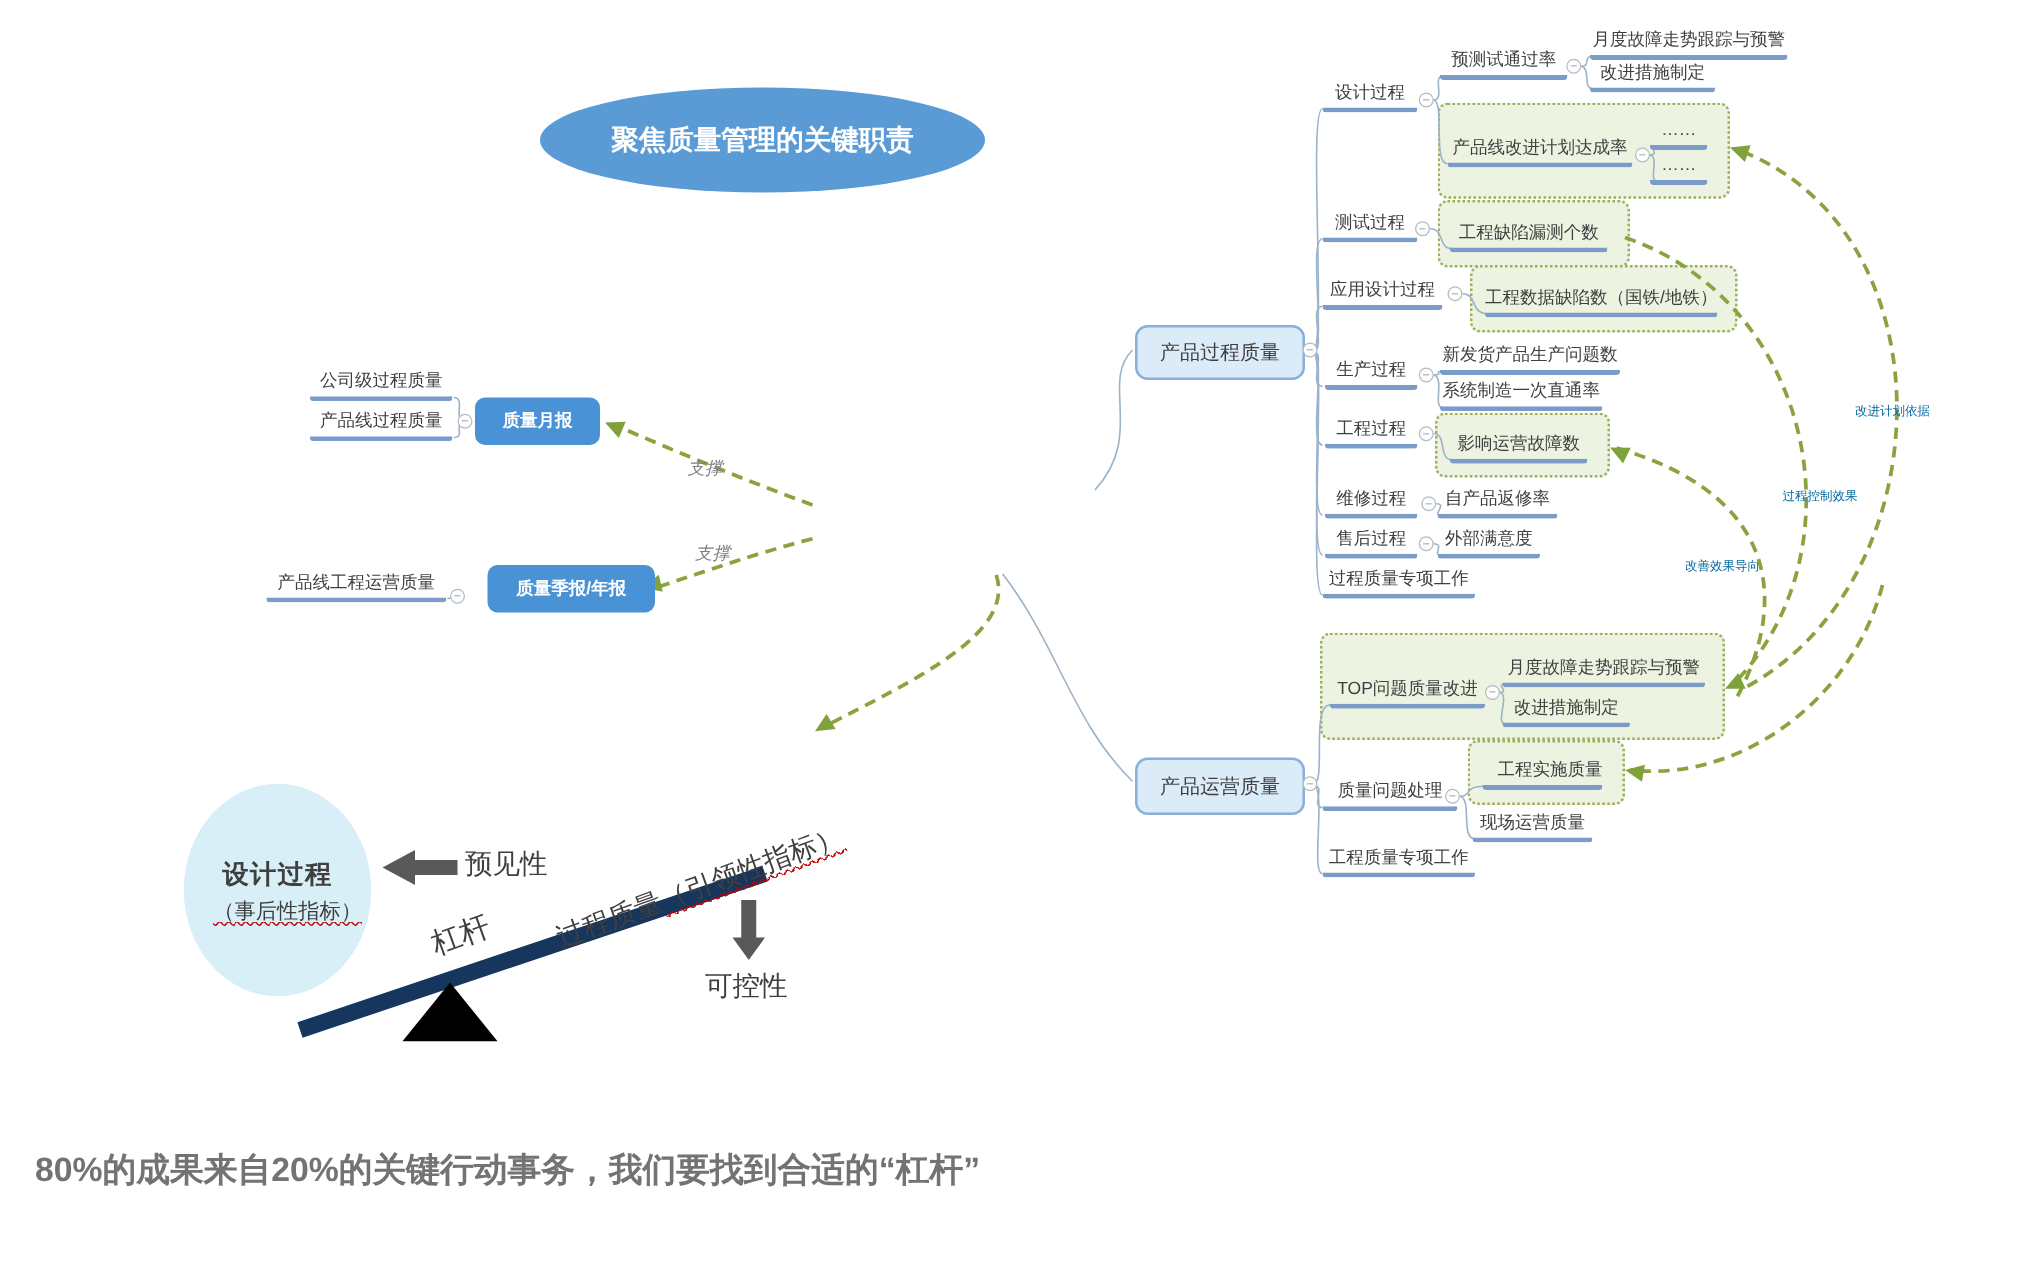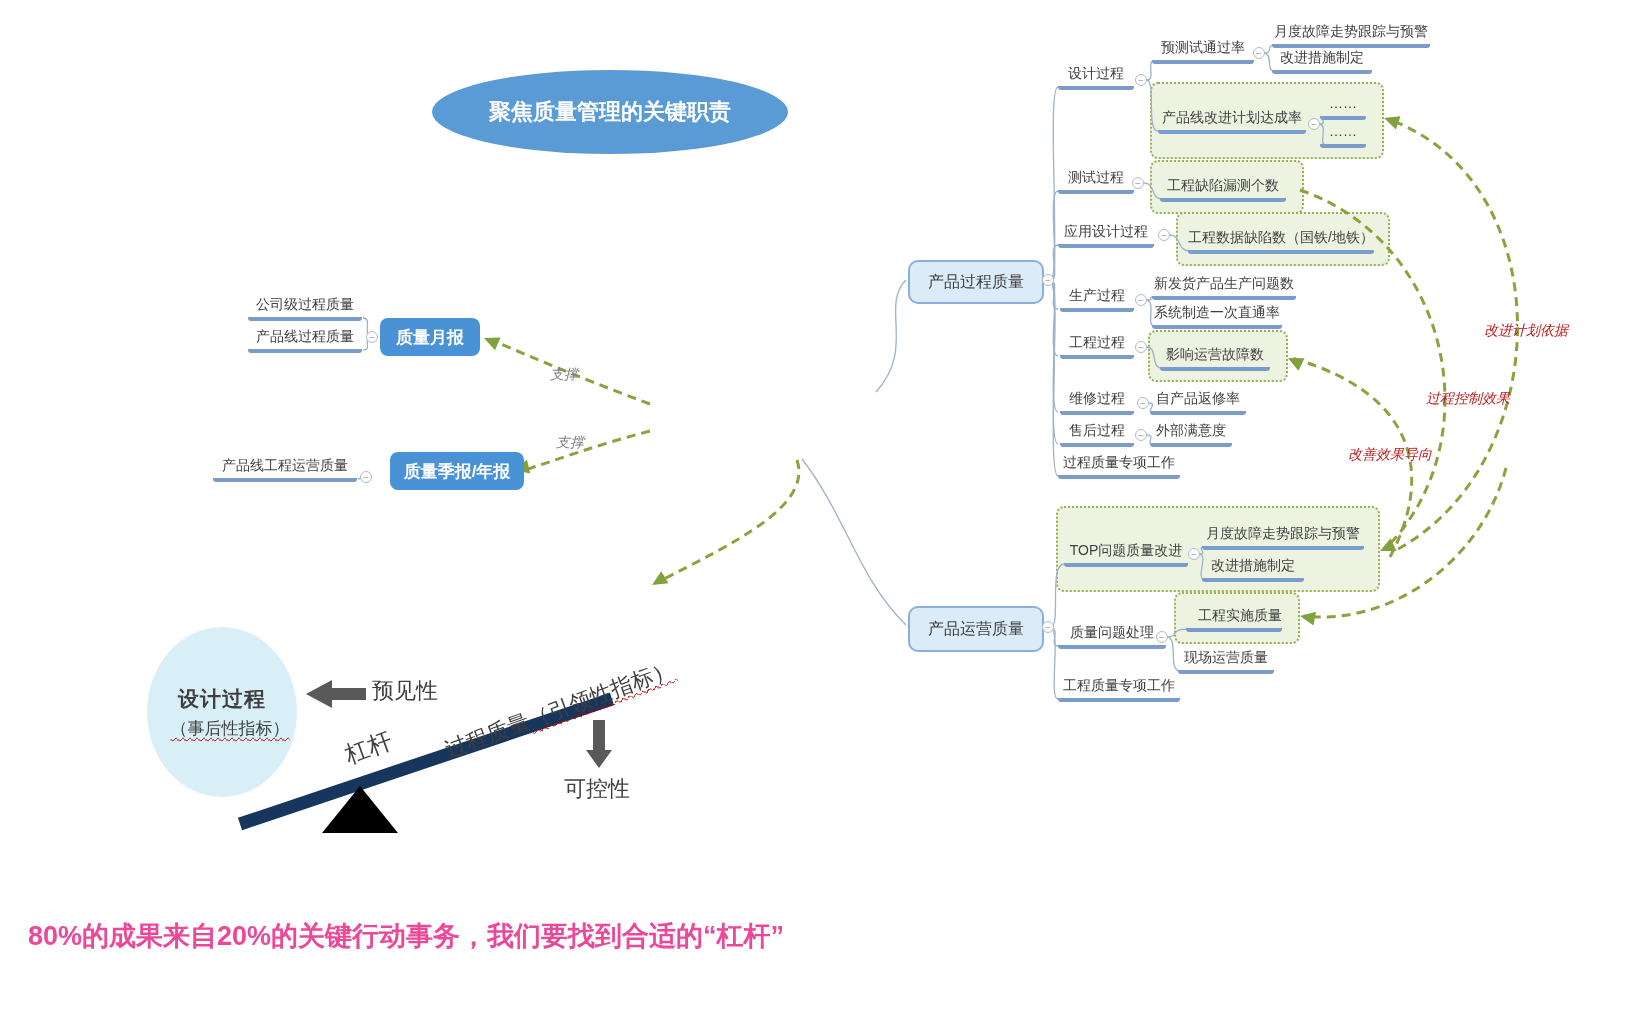--- a/index.html
+++ b/index.html
@@ -8,34 +8,34 @@
   .abs{position:absolute;}
   
   .ln{position:absolute;z-index:3;text-align:center;font-size:14px;line-height:18px;
       padding-bottom:4px;border-bottom:4px solid #7b9cc9;border-radius:0 0 3px 3px;
       white-space:nowrap;color:#3f3f3f;}
   
   .boxnode{position:absolute;z-index:3;display:flex;align-items:center;justify-content:center;
       background:#dcebf8;border:2px solid #8ab0da;border-radius:10px;font-size:16px;color:#3f3f3f;}
   
   .bluenode{position:absolute;z-index:3;display:flex;align-items:center;justify-content:center;
-      background:#4a92d6;border-radius:8px;color:#fff;font-weight:bold;font-size:17px;}
+      background:#4a92d6;border-radius:8px;color:#fff;font-weight:bold;font-size:14px;}
   .center-node{position:absolute;z-index:3;display:flex;align-items:center;justify-content:center;
       background:#dce6f2;border:4px solid #4e86c4;border-radius:12px;
       font-size:23px;font-weight:bold;color:#1f3864;}
   .ellipse-node{position:absolute;z-index:3;display:flex;align-items:center;justify-content:center;
       background:#5b9bd5;border-radius:50%;color:#fff;font-weight:bold;font-size:22px;}
   .gbox{position:absolute;z-index:1;background:#edf3e1;border:2px dotted #9aaf5a;border-radius:8px;}
   .collapse{position:absolute;z-index:4;width:12px;height:12px;border:1px solid #b3bcc4;
       border-radius:50%;background:#fdfdfd;color:#98a3ab;font-size:10px;line-height:11px;
       text-align:center;box-sizing:border-box;cursor:pointer;}
-  .rlabel{position:absolute;z-index:3;font-style:italic;font-size:14px;color:#b91c1c;white-space:nowrap;}
+  .rlabel{position:absolute;z-index:3;font-size:10px;color:#0369a1;white-space:nowrap;}
   .slabel{position:absolute;z-index:3;font-style:italic;font-size:14px;color:#7f7f7f;white-space:nowrap;}
   svg.layer{position:absolute;left:0;top:0;z-index:2;}
-  .headline{position:absolute;z-index:3;font-size:27px;font-weight:bold;color:#ec4899;white-space:nowrap;}
+  .headline{position:absolute;z-index:3;font-size:27px;font-weight:bold;color:#737373;white-space:nowrap;}
   .serif{font-family:"DejaVu Serif","Liberation Serif",serif;}
   .circle-bubble{position:absolute;z-index:3;display:flex;flex-direction:column;align-items:center;
       justify-content:center;background:#d9eff8;border-radius:50%;}
   .squiggle{text-decoration:underline wavy #c00000 1px;text-underline-offset:3px;}
   .rot{position:absolute;z-index:3;transform-origin:left center;white-space:nowrap;}
 </style>
 </head>
 <body>
 
 <div class="stage">

